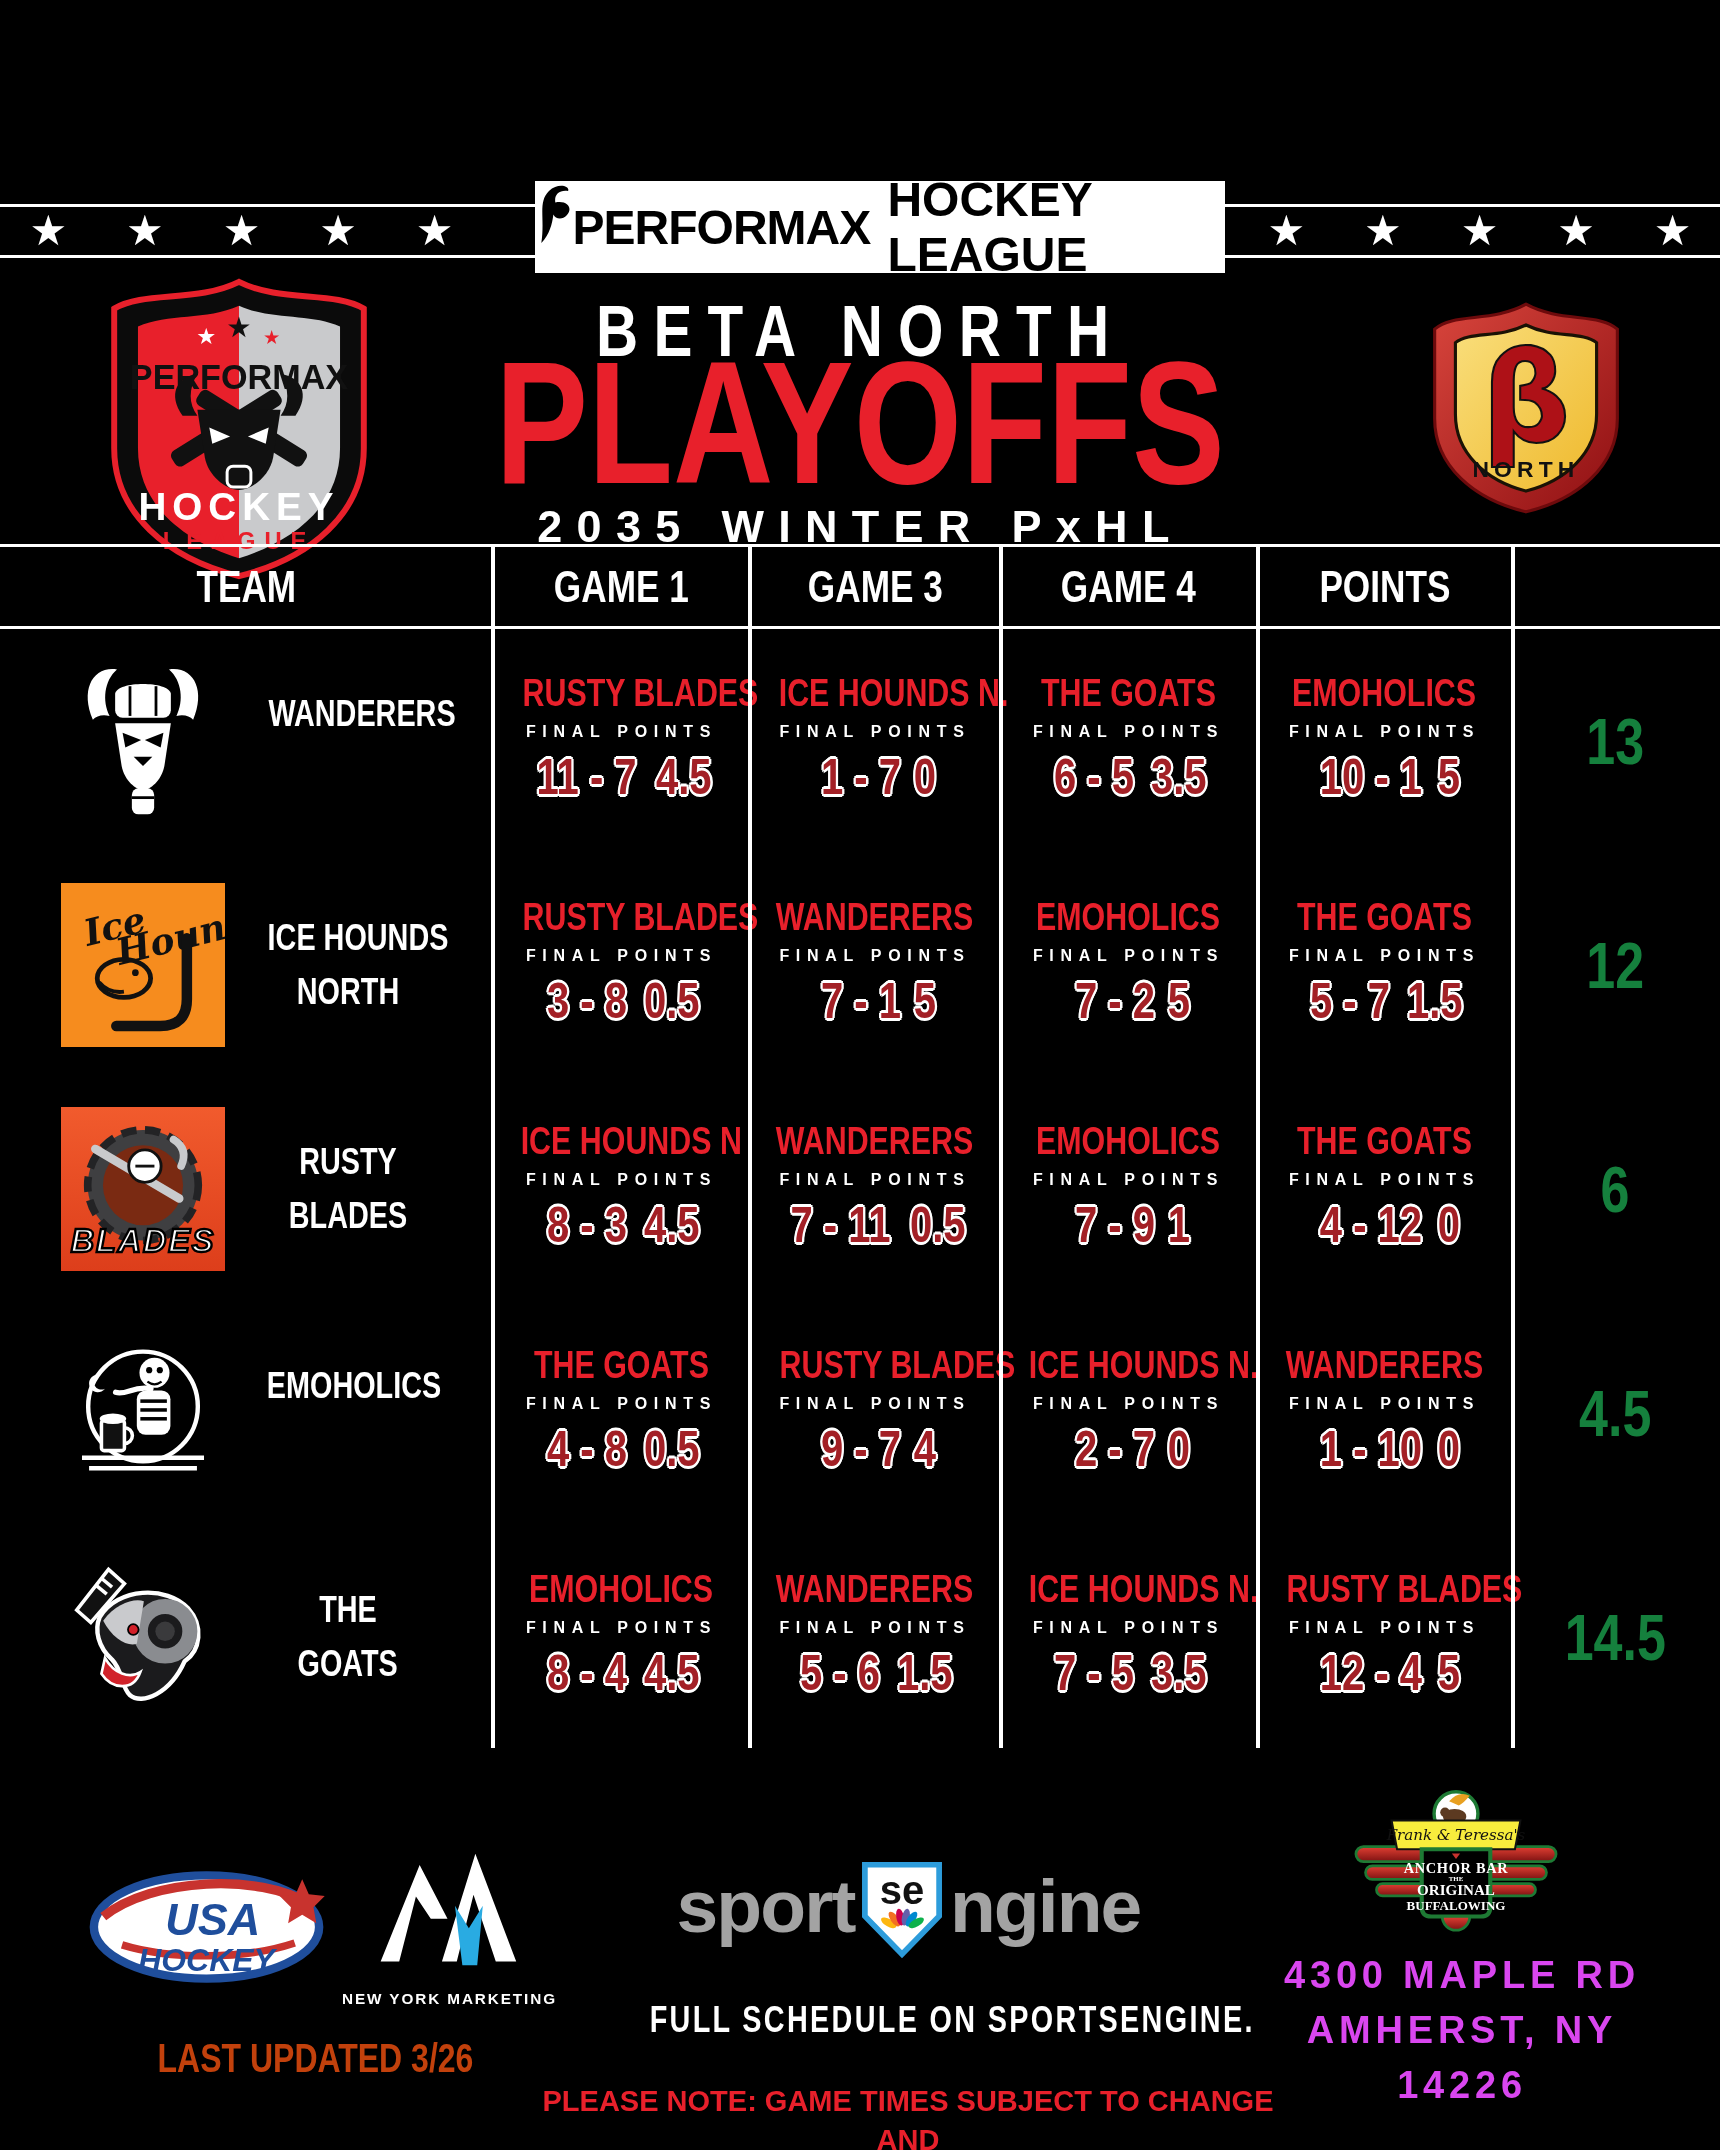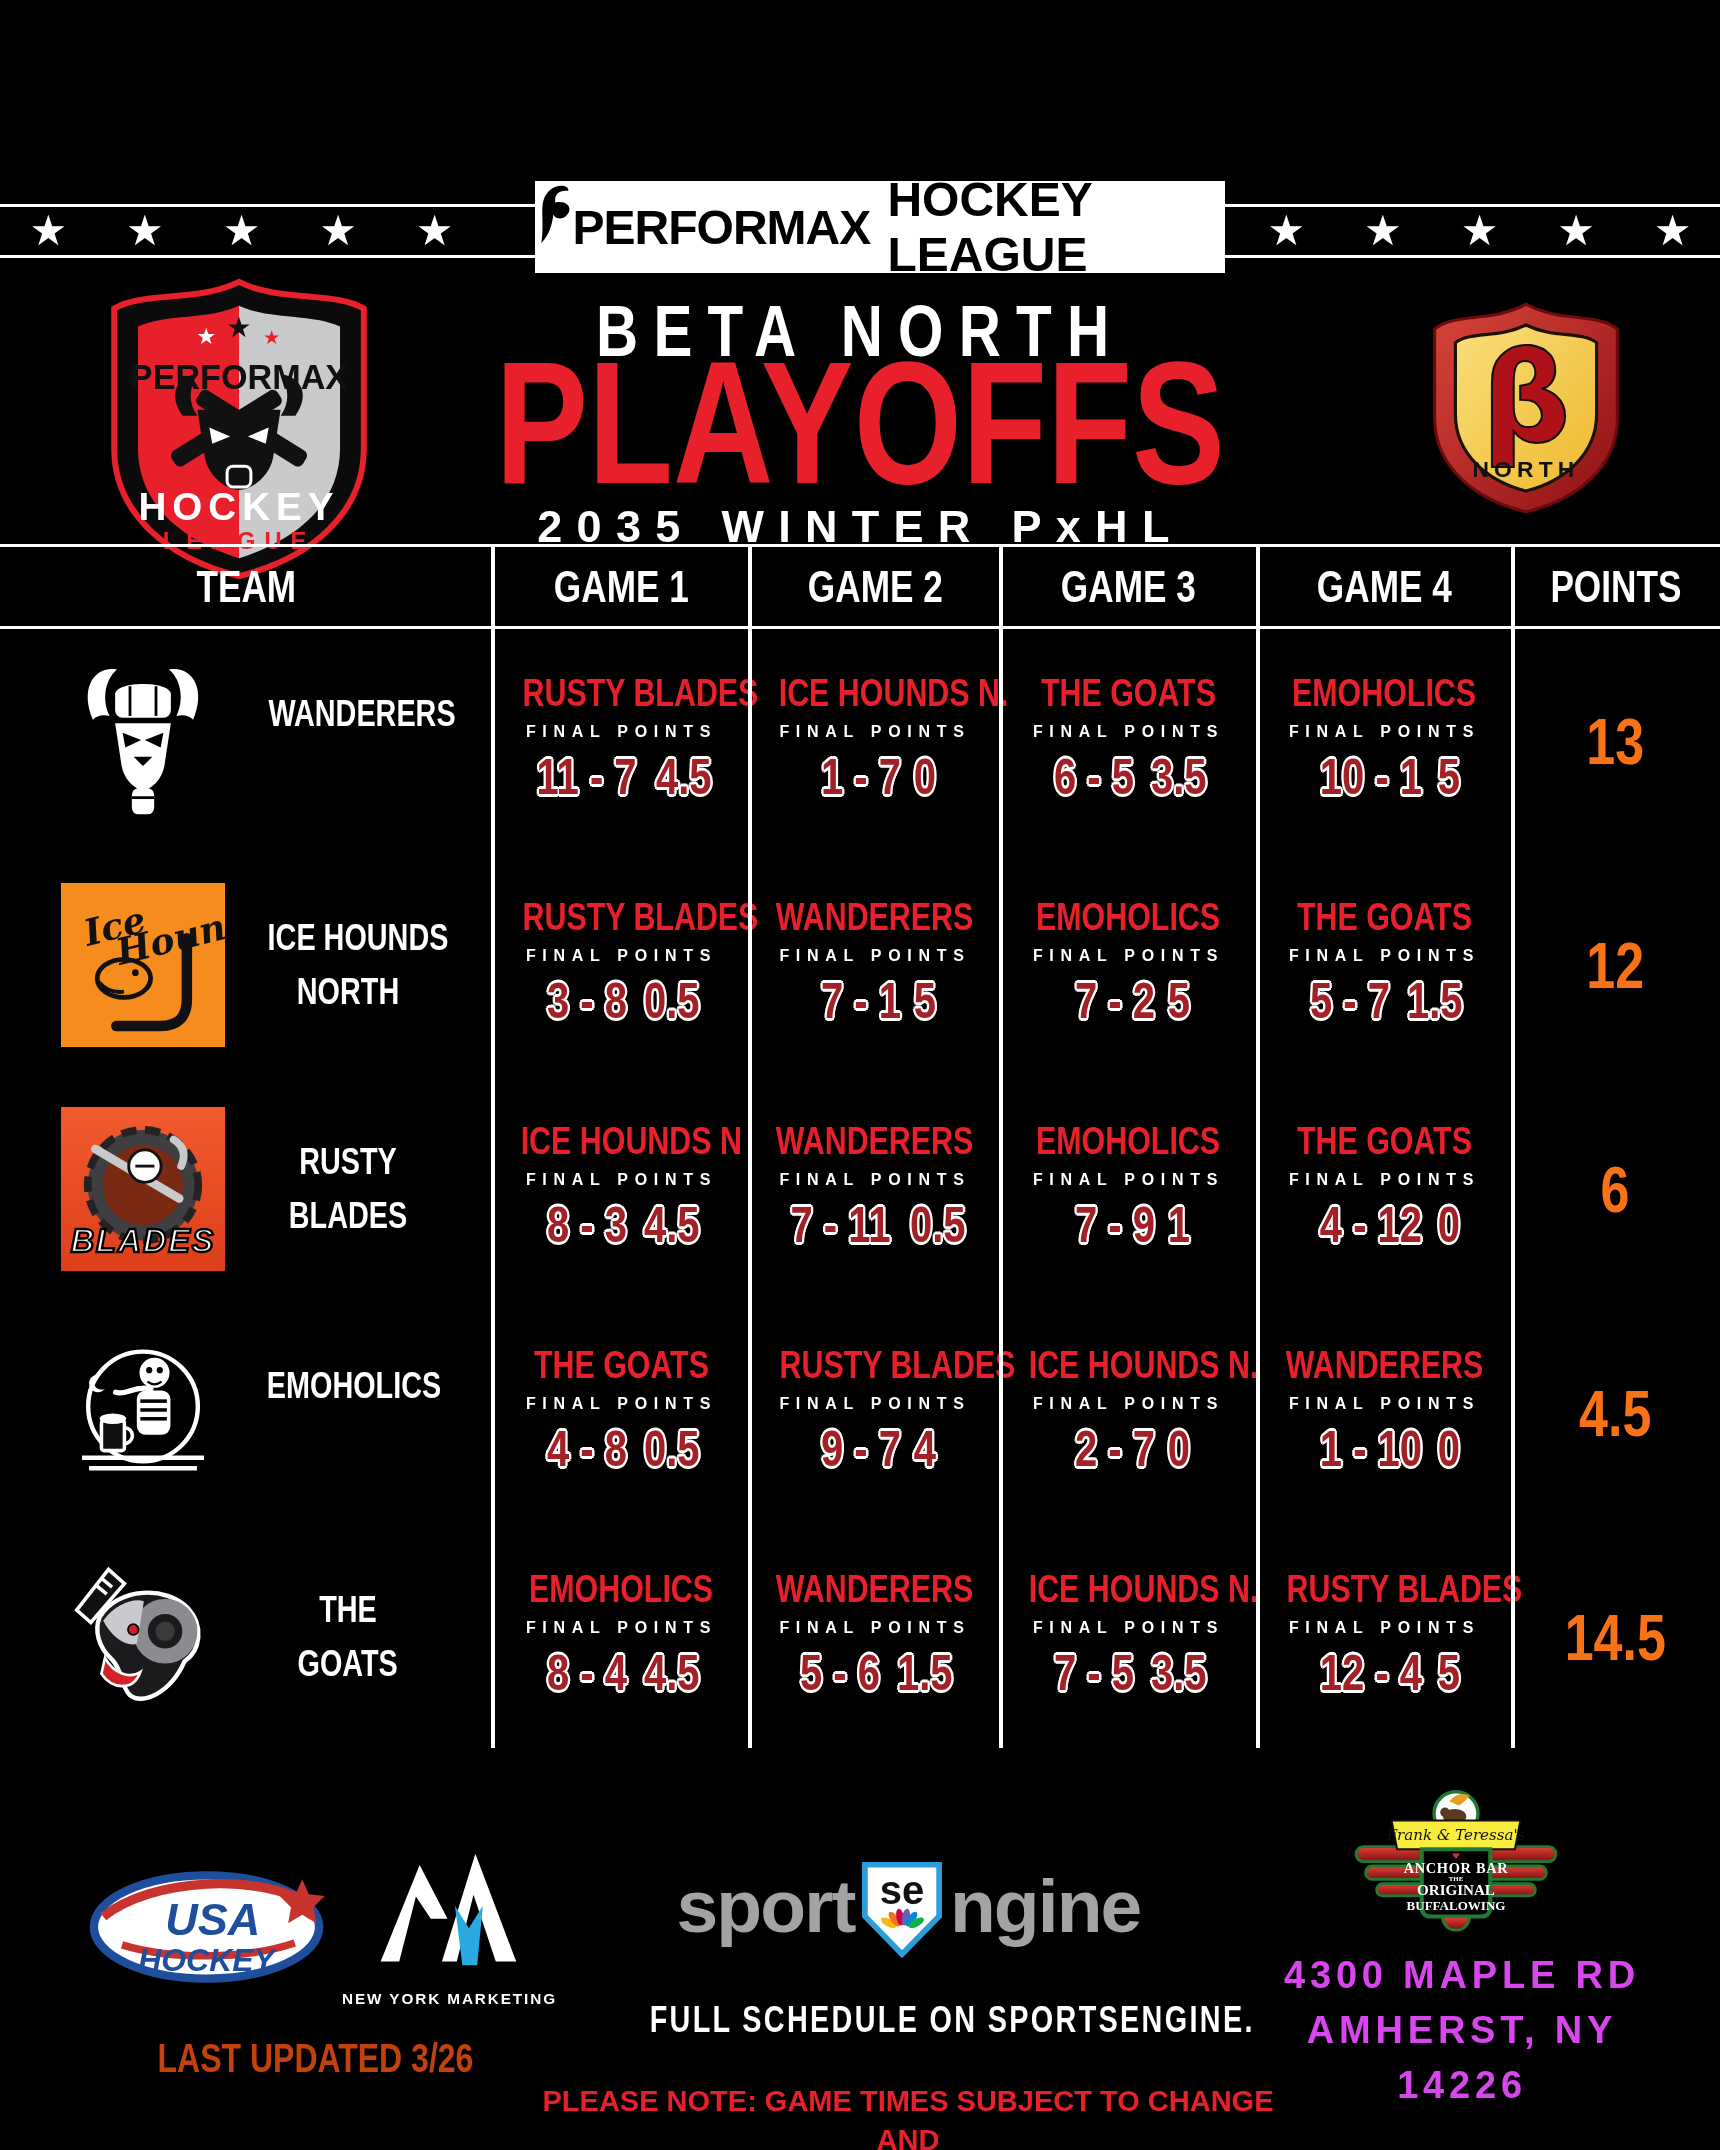--- a/index.html
+++ b/index.html
@@ -51,21 +51,21 @@
   .team-logo{position:absolute;left:59px;top:50%;transform:translateY(-50%);width:168px;height:168px;
     display:flex;align-items:center;justify-content:center;}
   .team-name{position:absolute;left:245px;width:206px;top:50%;transform:translateY(-50%);
     text-align:center;font-size:36px;font-weight:800;line-height:1.5;color:#fff;}
   .game-cell{display:flex;flex-direction:column;justify-content:center;align-items:center;gap:7.6px;padding-bottom:3.8px;}
   .opp{color:var(--red);font-size:38px;font-weight:800;max-width:100%;}
   .fp-label{font-size:16px;font-weight:bold;letter-spacing:6.7px;color:#fff;white-space:nowrap;}
   .scoreline{width:100%;display:flex;justify-content:center;align-items:baseline;padding:0 29px;
     font-size:50px;font-weight:800;color:var(--score-red);
     text-shadow:-1.9px -1.9px 0 #fff,1.9px -1.9px 0 #fff,-1.9px 1.9px 0 #fff,1.9px 1.9px 0 #fff,0 -2.9px 0 #fff,0 2.9px 0 #fff,-2.9px 0 0 #fff,2.9px 0 0 #fff;}
-  .points-cell{display:flex;align-items:center;justify-content:center;font-size:65px;font-weight:800;color:#f97316;}
+  .points-cell{display:flex;align-items:center;justify-content:center;font-size:65px;font-weight:800;color:#15803d;}
 
   
   .footer{position:absolute;top:1749px;left:0;width:1721px;height:401px;}
   .usa-logo{position:absolute;left:84px;top:117px;}
   .nym-logo{position:absolute;left:373px;top:103px;}
   .nym-label{position:absolute;left:330px;top:241px;width:239px;text-align:center;
     font-size:15.3px;font-weight:800;letter-spacing:1.9px;color:#fff;}
   .last-updated{position:absolute;left:115px;top:287px;width:401px;text-align:center;
     font-size:40px;font-weight:800;color:#c2410c;}
   .se-logo{position:absolute;left:574px;top:105px;width:669px;display:flex;align-items:center;justify-content:center;gap:1.9px;}
@@ -150,23 +150,20 @@
 <div class="playoffs"><span class="condensed">PLAYOFFS</span></div>
 <div class="season">2035 WINTER PxHL</div>
 
 <div class="ptable">
   <div class="thead">
     <div class="hcell">
         <span class="condensed">TEAM</span>
       </div>
     <div class="hcell">
         <span class="condensed">GAME 1</span>
-      </div>
-    <div class="hcell">
-        <span class="condensed">GAME 2</span>
       </div>
     <div class="hcell">
         <span class="condensed">GAME 3</span>
       </div>
     <div class="hcell">
         <span class="condensed">GAME 4</span>
       </div>
     <div class="hcell">
         <span class="condensed">POINTS</span>
       </div>

